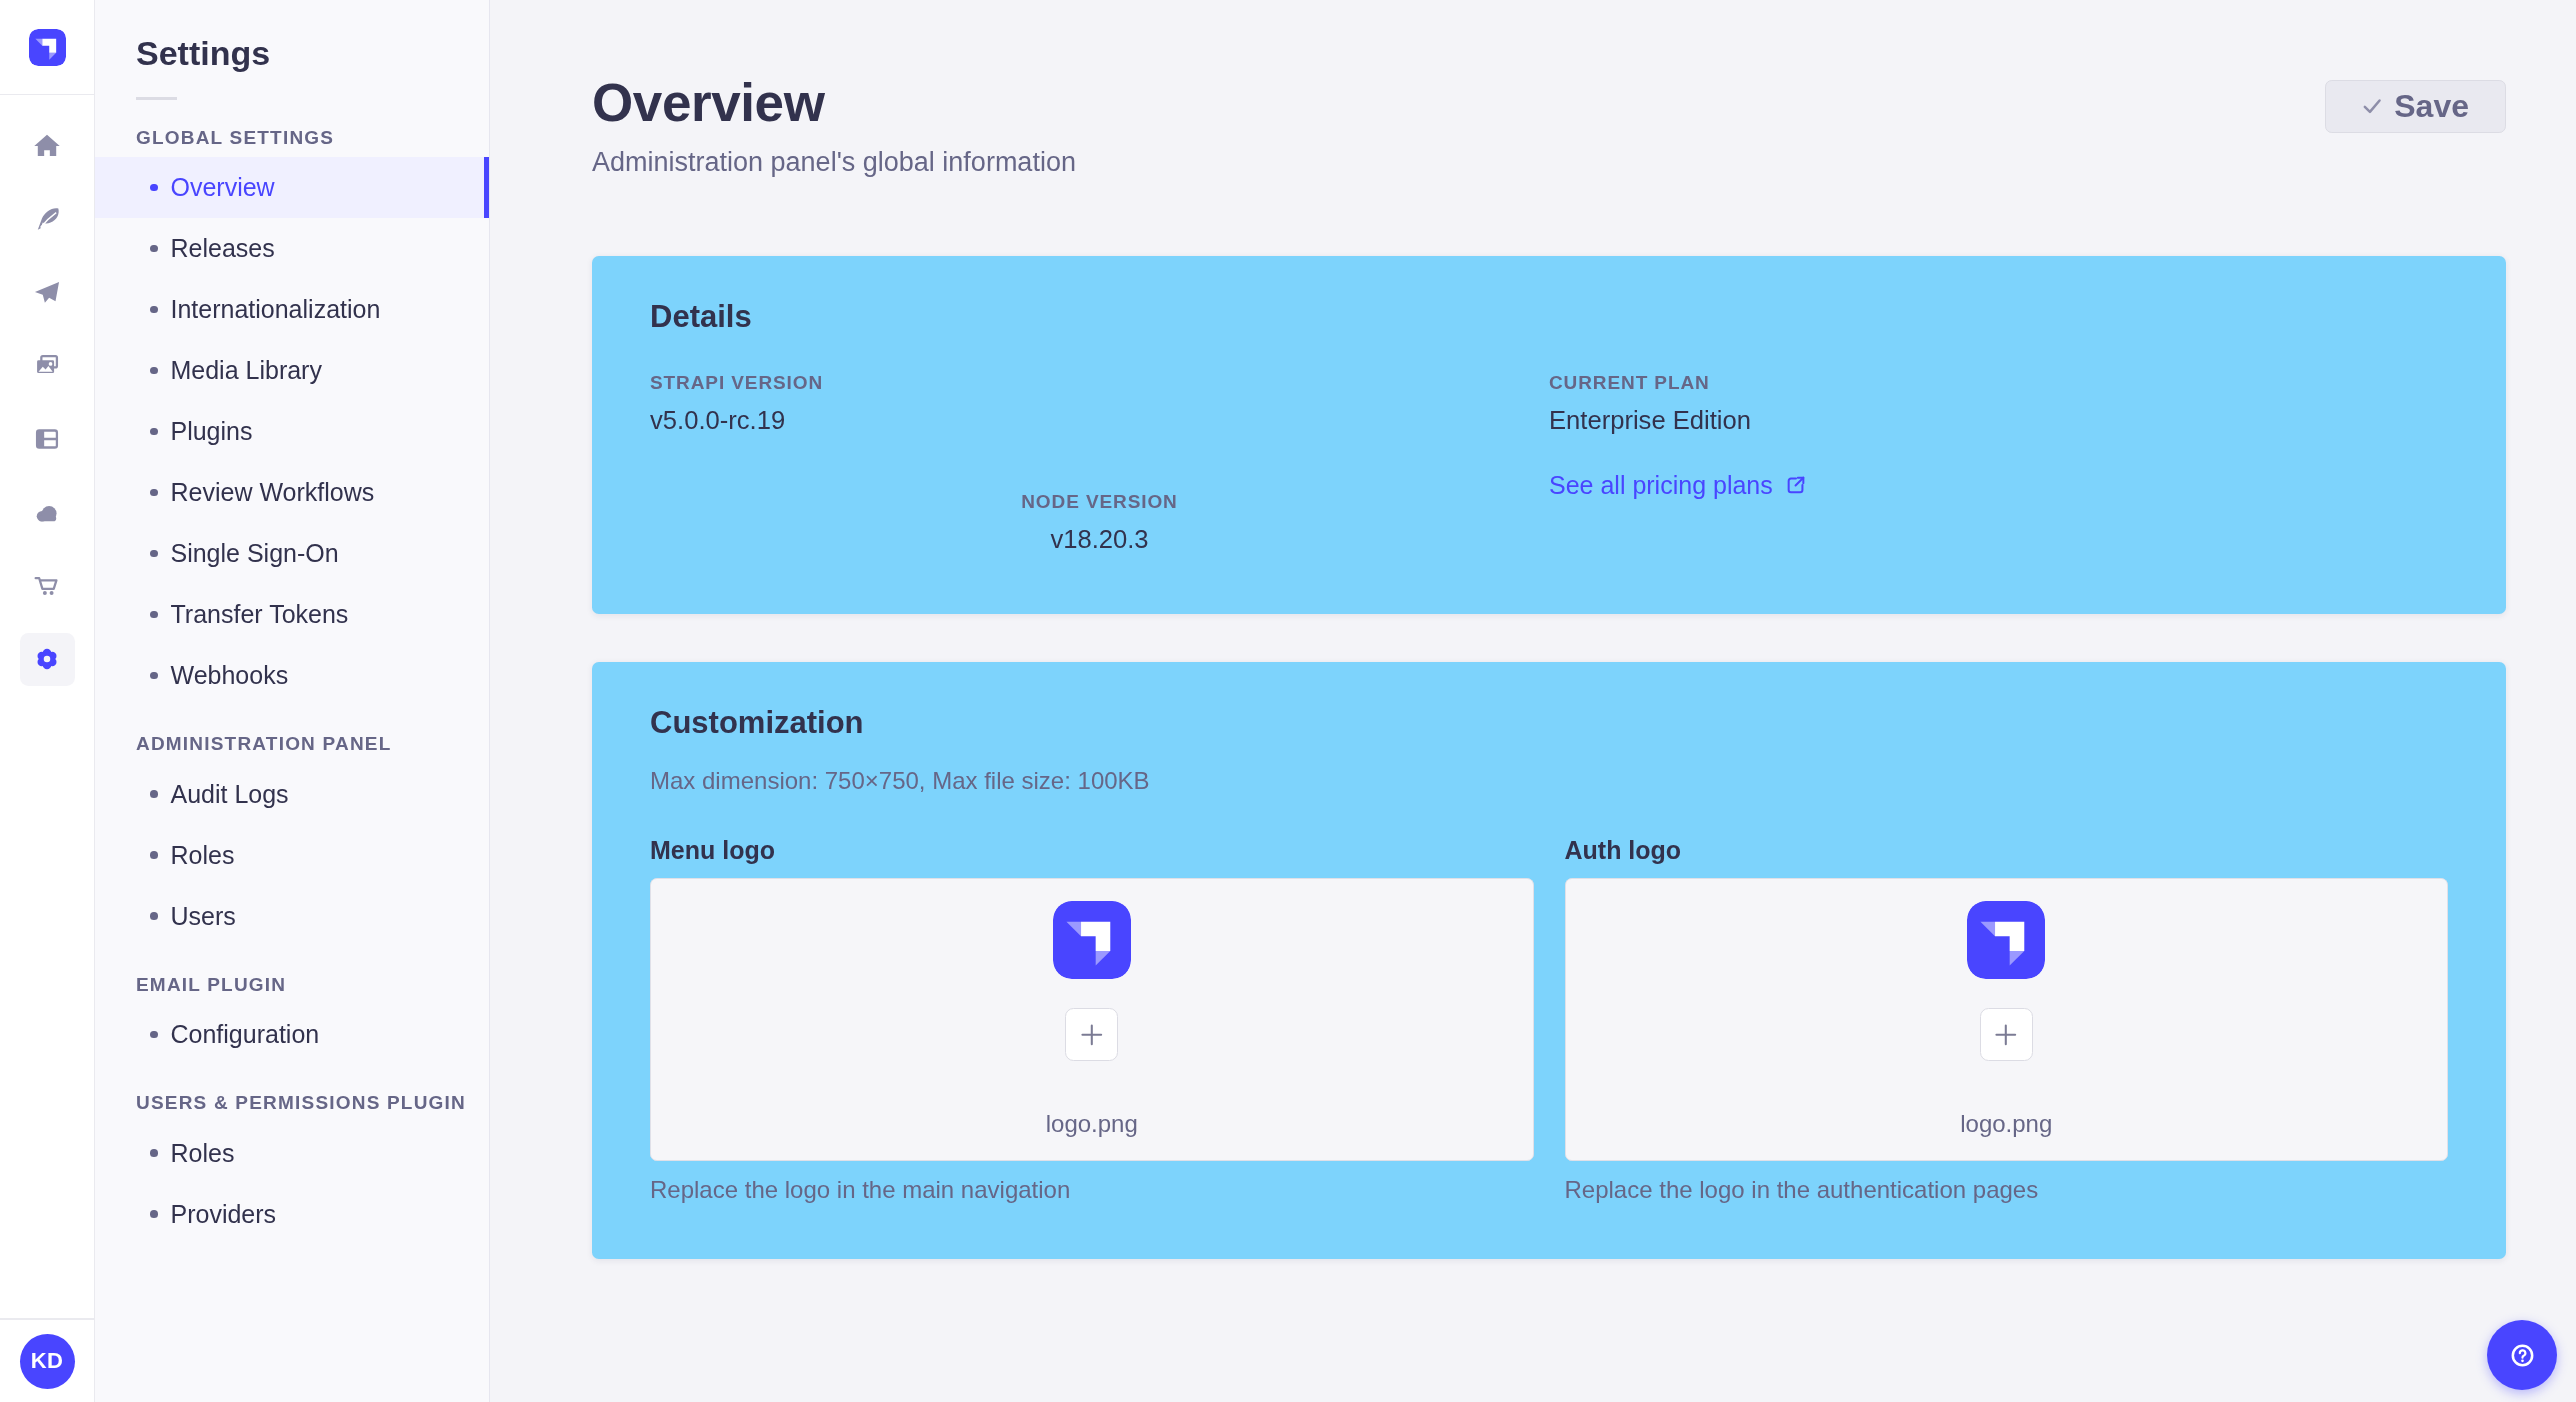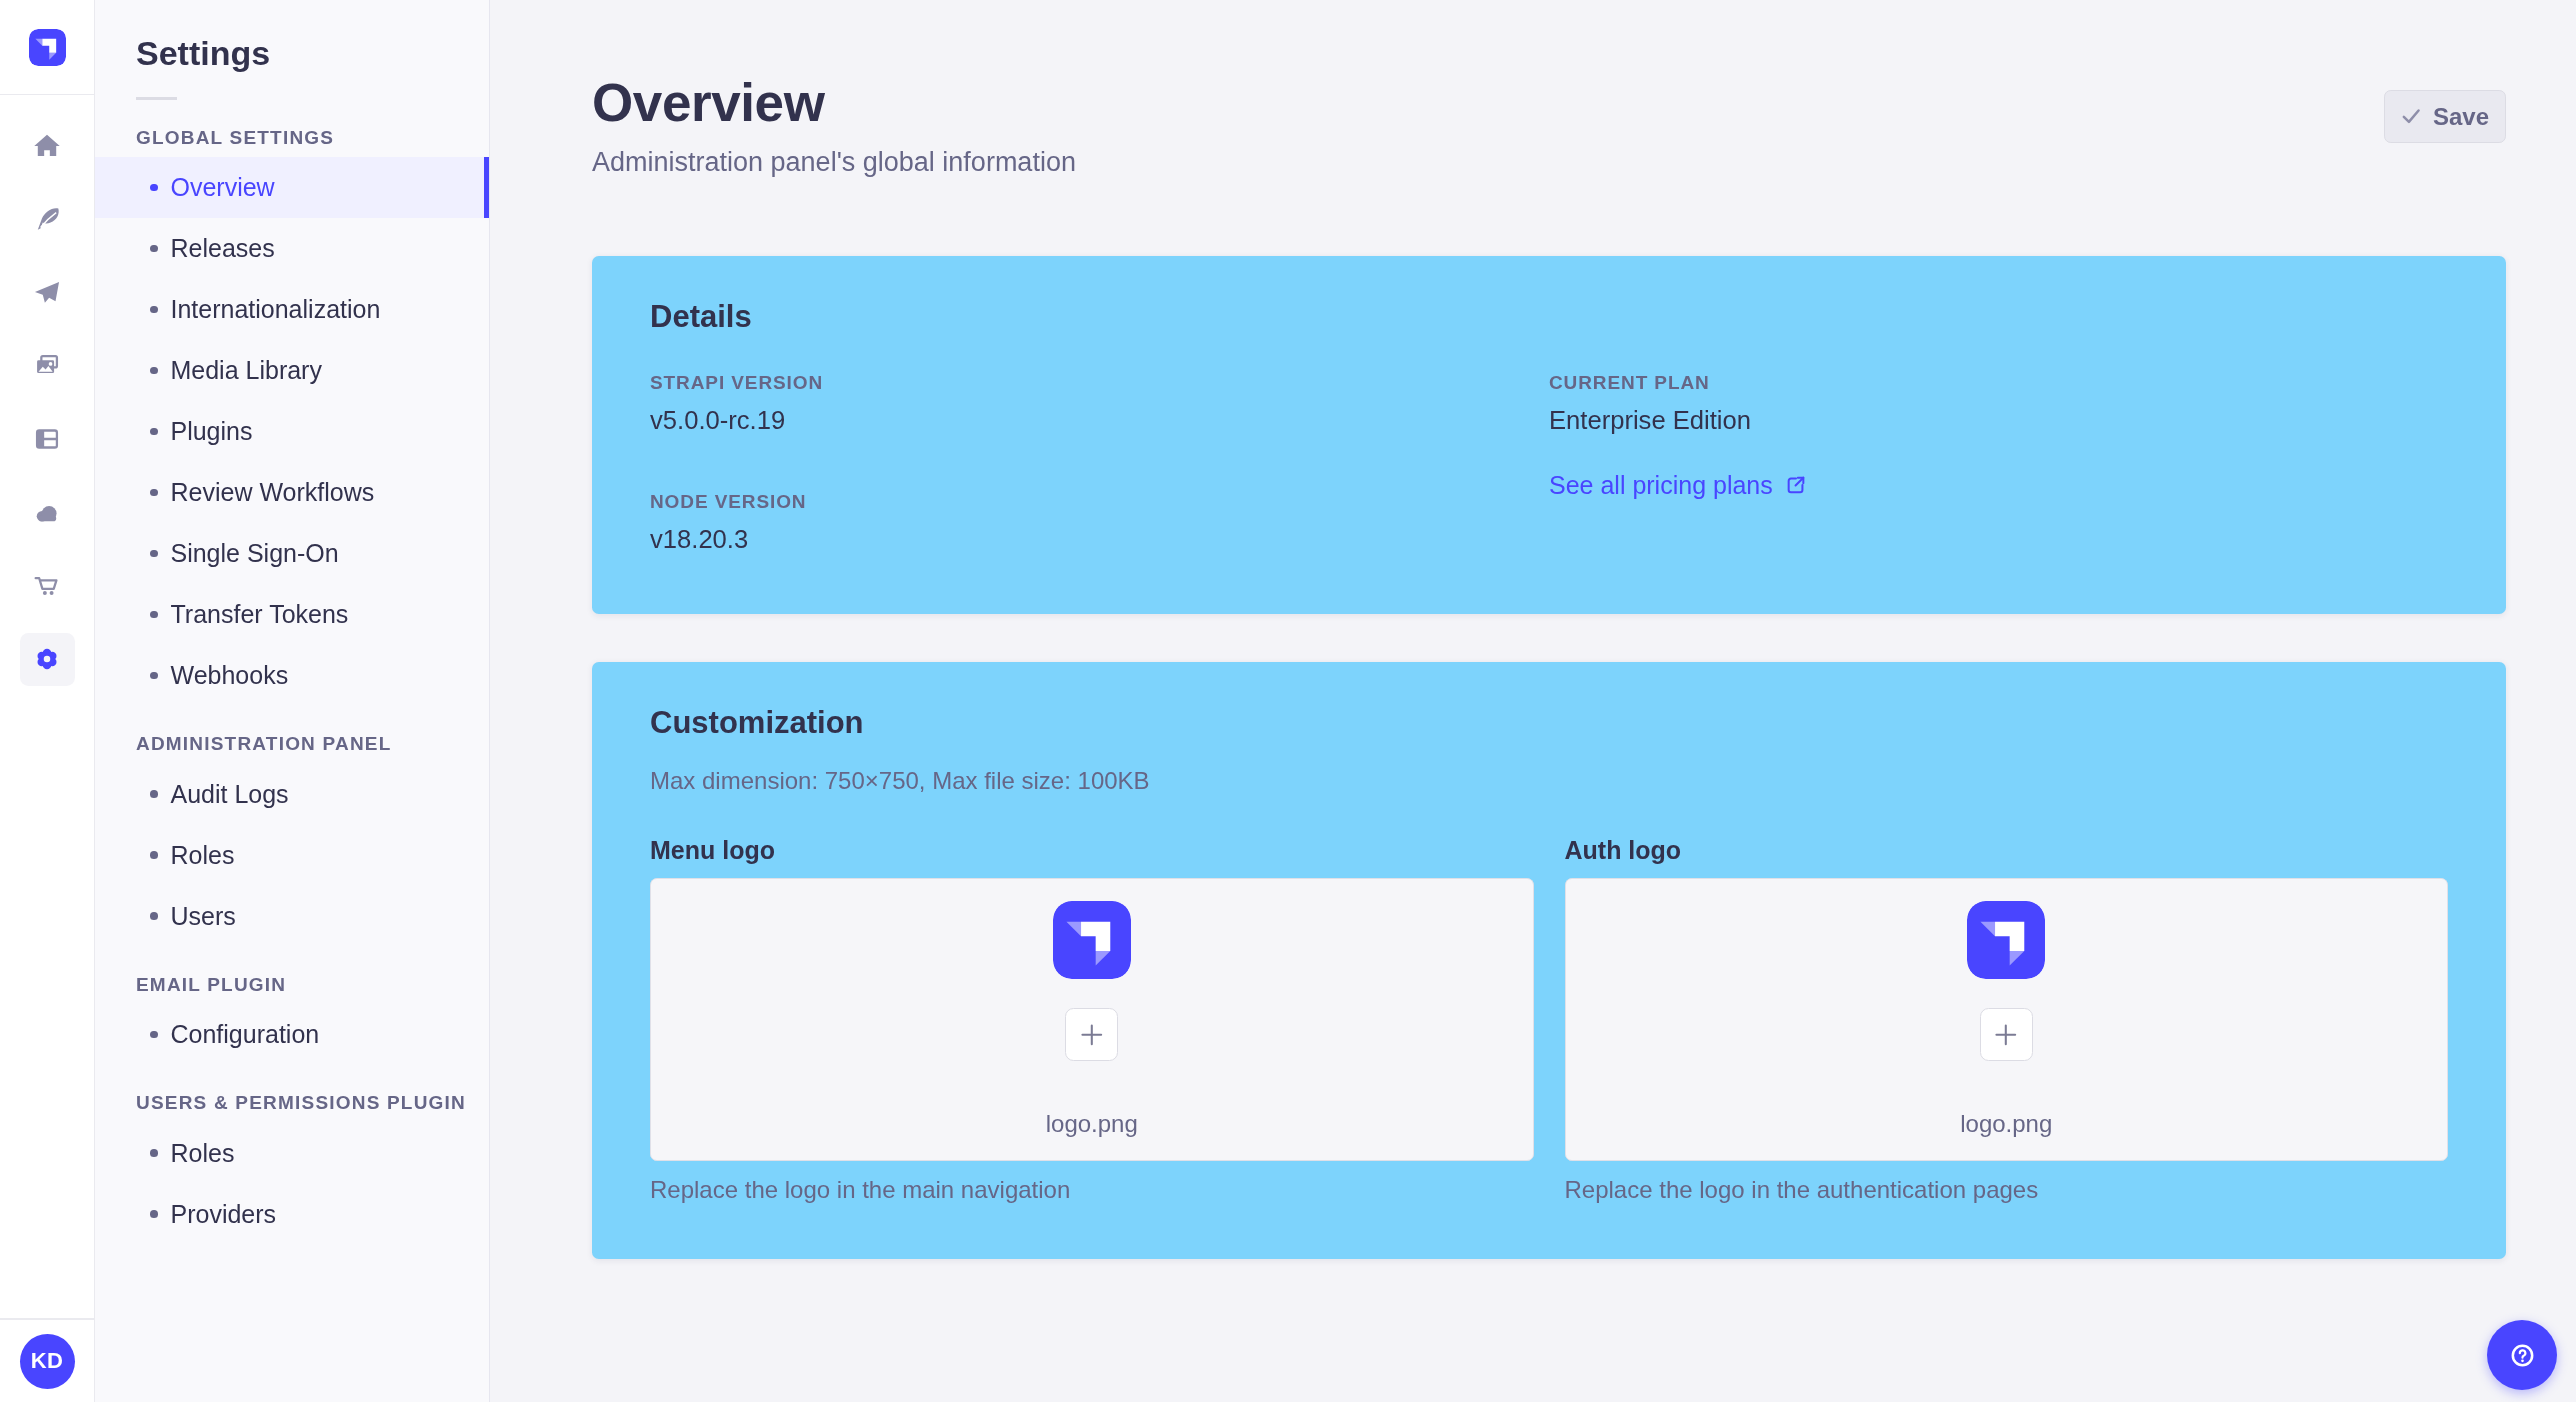--- a/index.html
+++ b/index.html
@@ -70,40 +70,40 @@
 
   
   .main {
     position:absolute; left:491px; top:0; right:0; bottom:0;
     background:#f4f4f8; padding:72px 70px 0 101px; overflow:hidden;
   }
   .page-header { display:flex; justify-content:space-between; align-items:flex-start; }
   .page-title { font-size:53px; font-weight:700; color:#32324d; letter-spacing:-0.4px; }
   .page-subtitle { font-size:27px; color:#666687; margin-top:13.6px; }
   .save-btn {
-    display:flex; align-items:center; gap:12px; margin-top:18px;
+    display:flex; align-items:center; gap:12px; margin-top:8px;
     background:#e9e9f0; border:1.7px solid #dcdce4; border-radius:6.8px;
-    padding:0 16px; height:53px; font-size:24px; font-weight:600; color:#666687;
+    padding:0 36px; height:53px; font-size:32px; font-weight:600; color:#666687;
     font-family:"Liberation Sans", sans-serif; cursor:pointer;
   }
   .save-btn svg { width:20.4px; height:20.4px; }
 
   .card {
     background:#7dd3fc; border-radius:6.8px;
     box-shadow:0 1.7px 6.8px rgba(33,33,82,.08);
     padding:43px 58px 55px 58px;
   }
   .card-details { margin-top:78px; min-height:358px; }
   .card-title { font-size:31px; font-weight:600; color:#32324d; }
   .fields-grid { display:grid; grid-template-columns:1fr 1fr; margin-top:37px; }
   .field-label {
     font-size:19px; font-weight:700; letter-spacing:0.9px; color:#666687; text-transform:uppercase;
   }
   .field-value { font-size:25.6px; color:#32324d; margin-top:12px; }
-  .field + .field { margin-top:56px; }
+  .field + .field { margin-top:56px;text-align:center; }
   .pricing-link {
     display:inline-flex; align-items:center; gap:12px; margin-top:36px;
     font-size:25px; font-weight:500; color:#4945ff; text-decoration:none; cursor:pointer;
   }
   .pricing-link svg { width:22px; height:22px; }
 
   .card-customization { margin-top:48px; margin-bottom:34px; }
   .card-subtitle { font-size:24px; color:#666687; margin-top:26px; }
   .logo-grid { display:grid; grid-template-columns:1fr 1fr; column-gap:31px; margin-top:41px; }
   .logo-label { font-size:25px; font-weight:600; color:#32324d; margin-bottom:13.6px; }

